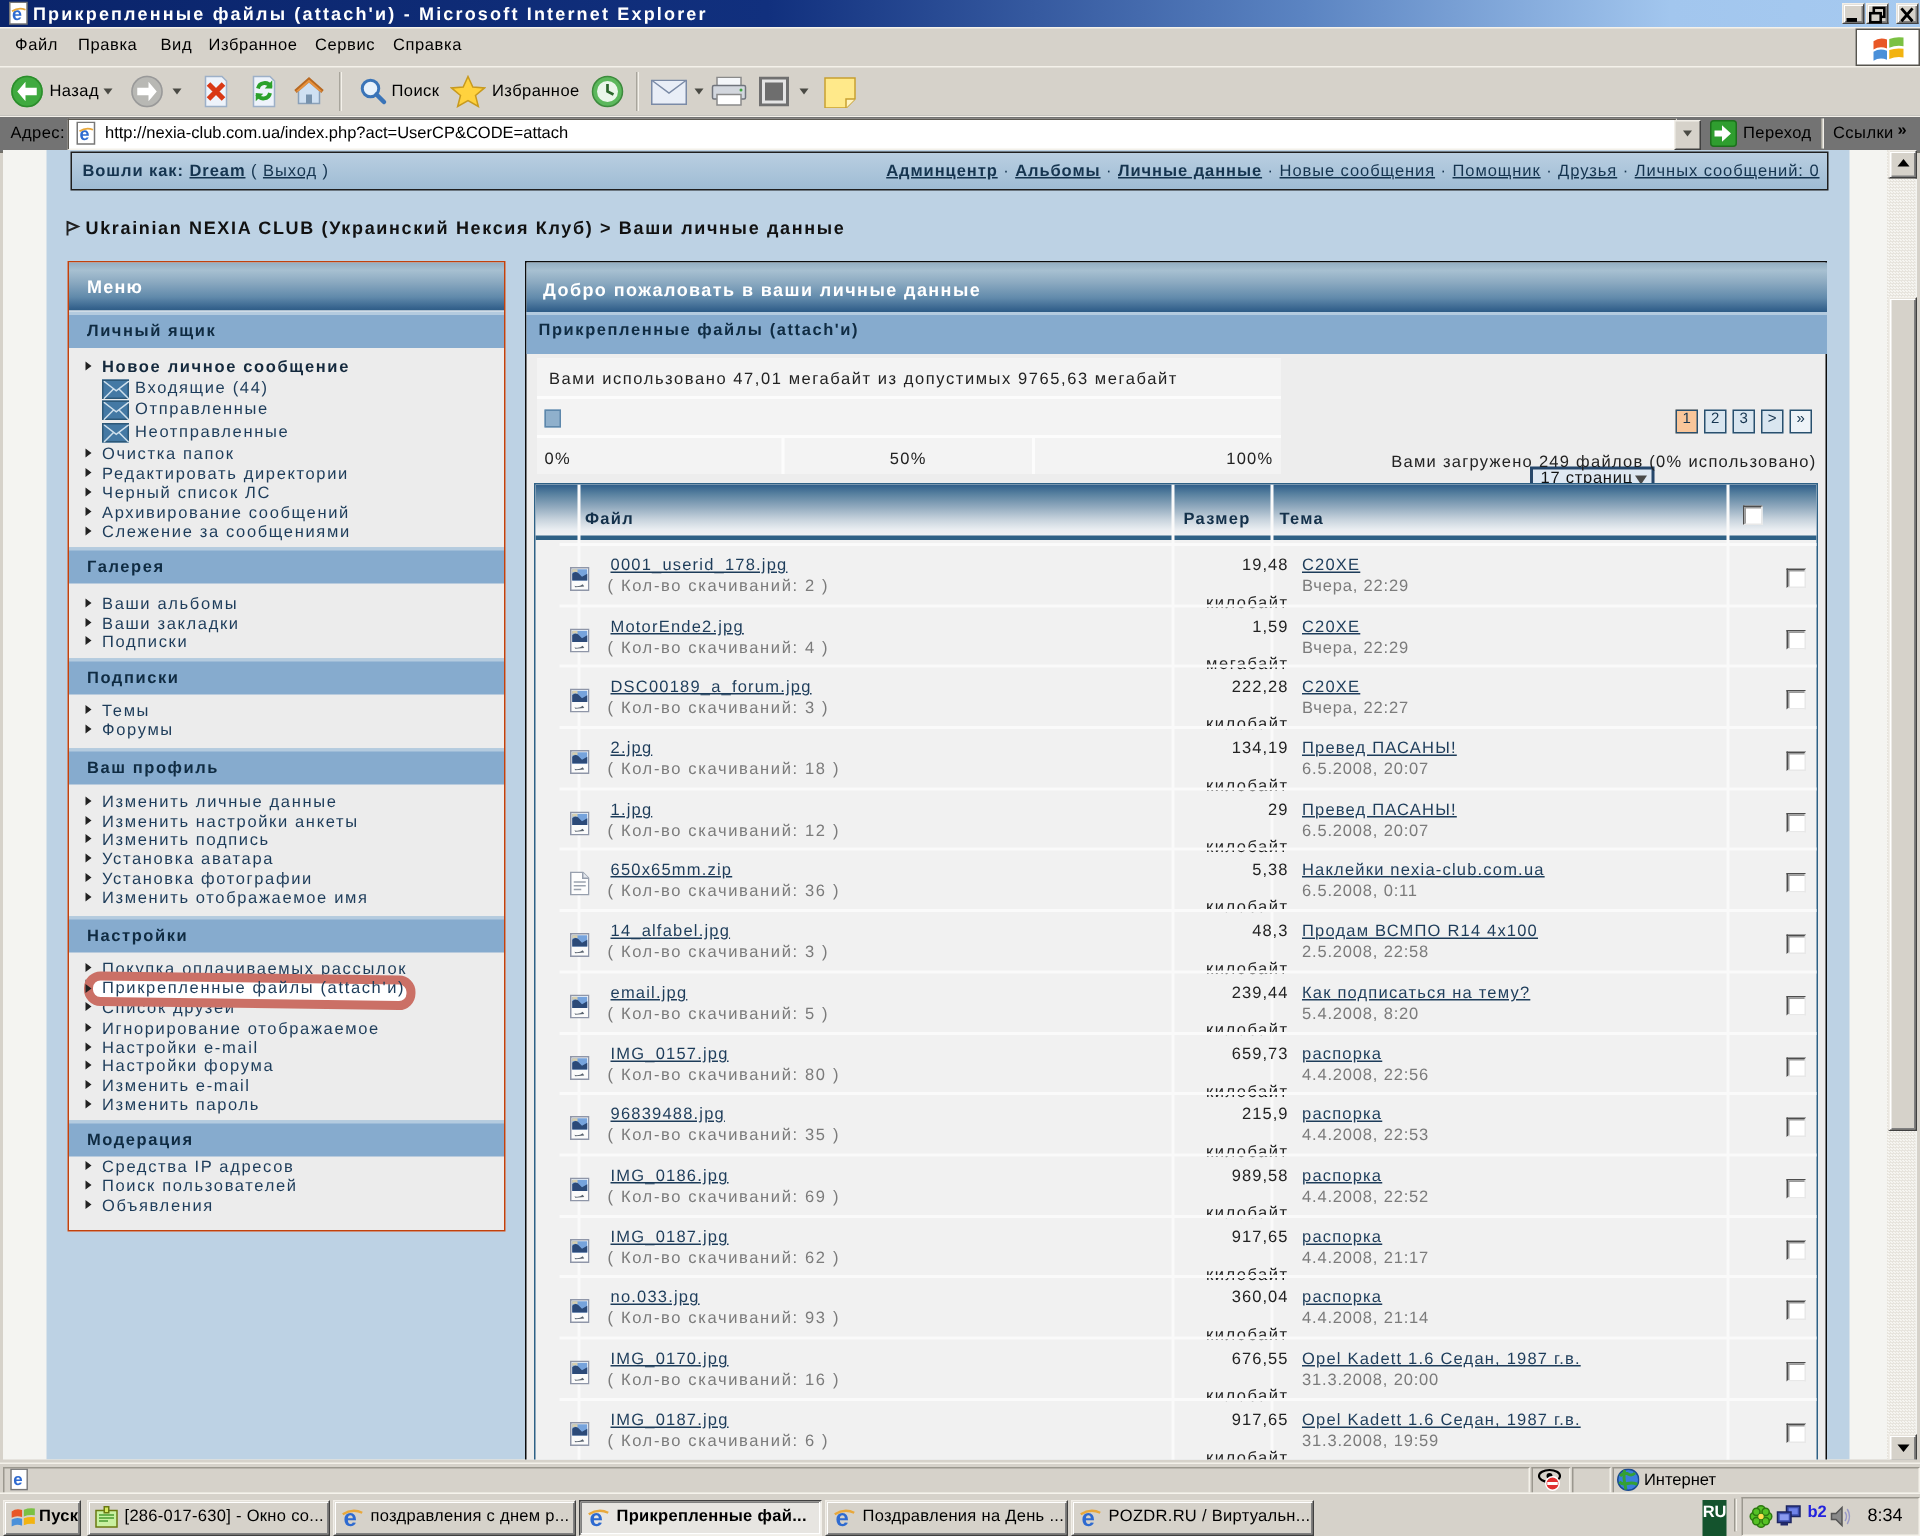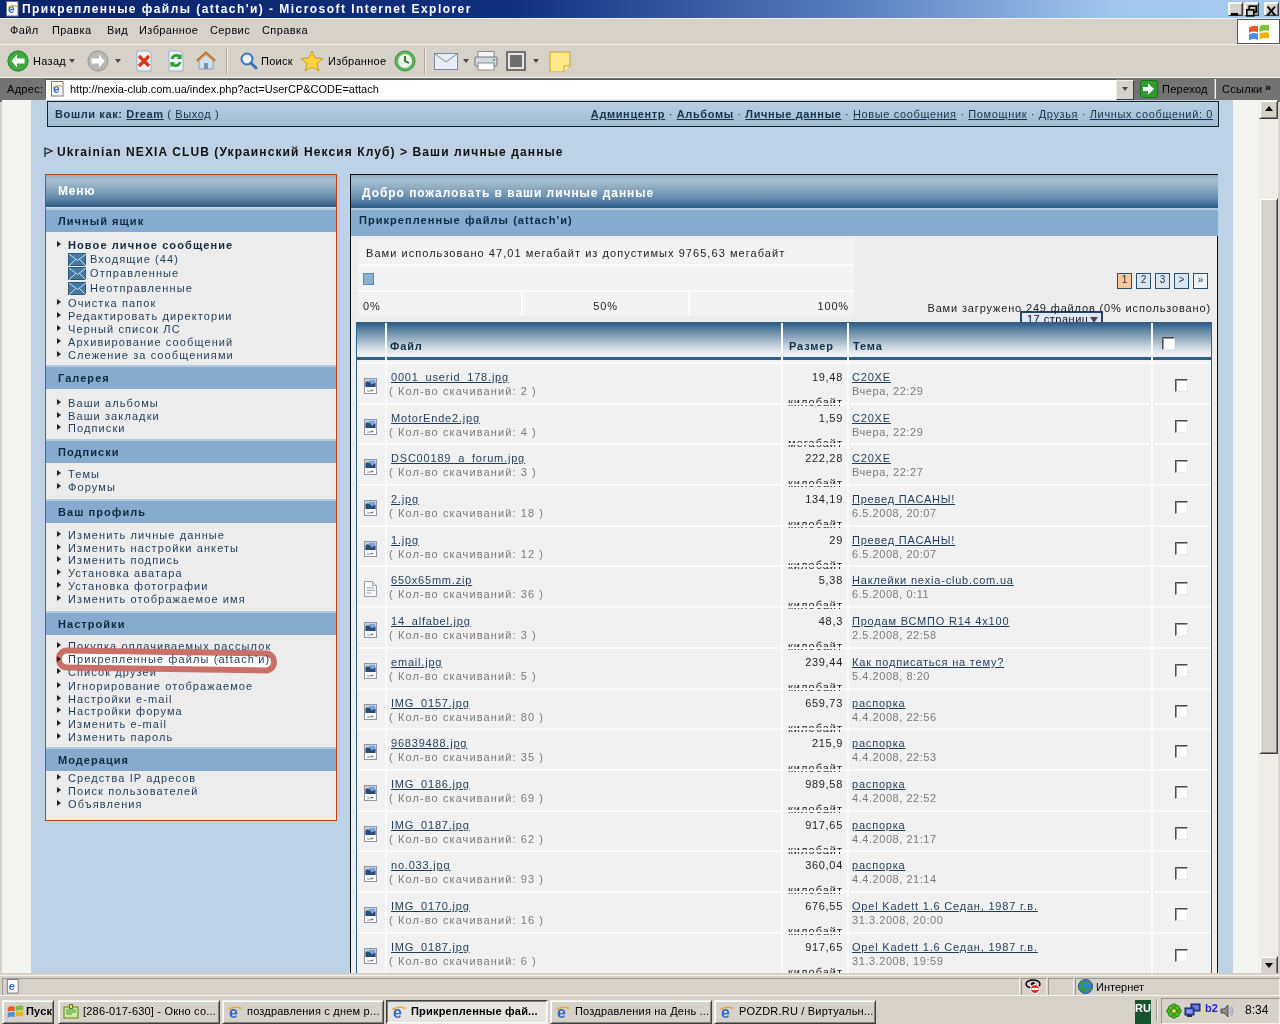--- a/index.html
+++ b/index.html
@@ -58,21 +58,21 @@
 .bullet{position:absolute;left:11px;top:2px;width:0;height:0;border-top:3px solid transparent;border-bottom:3px solid transparent;border-left:4px solid #222;}
 .mlink{position:absolute;left:22px;top:0;font-size:11px;letter-spacing:1.1px;color:#1d3c5a;}
 .menv{position:absolute;left:22px;top:0px;width:16px;height:11px;background:#4479a4;border:1px solid #2c5878;}
 .menv svg{position:absolute;left:0;top:0;}
 #contentpanel{left:348px;top:74px;width:866px;height:900px;border:1px solid #0c0c0c;background:#ededed;}
 .usecell{position:absolute;background:#f3f3f3;}
 .pgbox{position:absolute;height:14px;border:1px solid #29506e;background:#d9e6f0;font-size:10px;text-align:center;color:#15344f;}
 #ftable{position:absolute;left:5px;top:147px;width:854px;border:1px solid #2e6186;background:#f1f1f1;}
 .fhead{position:absolute;left:0;top:0;width:854px;height:34px;background:linear-gradient(180deg,#2e5c88 0%,#57809f 18%,#93abbf 45%,#c6d2dc 68%,#e9edf1 88%,#f0f2f4 100%);border-bottom:3px solid #2e6186;}
 .colsep{position:absolute;top:0;width:2px;background:#fafafa;}
-.frow{position:absolute;left:0;width:854px;height:39px;border-top:2px solid #fafafa;}
+.frow{position:absolute;left:16px;width:854px;height:39px;border-top:2px solid #fafafa;}
 .fname{position:absolute;left:34px;top:7px;font-size:11px;letter-spacing:0.8px;color:#1d3c5a;text-decoration:underline;white-space:nowrap;}
 .fcount{position:absolute;left:32px;top:21px;font-size:11px;letter-spacing:1.1px;color:#7b7b7b;white-space:nowrap;}
 .fsize{position:absolute;left:384px;top:7px;width:102px;text-align:right;font-size:11px;letter-spacing:0.7px;color:#222;}
 .funit{position:absolute;left:384px;top:21px;width:102px;text-align:right;font-size:11px;letter-spacing:1.0px;color:#222;margin-top:11px;}
 .ftheme{position:absolute;left:495px;top:7px;font-size:11px;letter-spacing:0.8px;color:#1d3c5a;text-decoration:underline;white-space:nowrap;}
 .fdate{position:absolute;left:495px;top:21px;font-size:11px;letter-spacing:0.55px;color:#7b7b7b;white-space:nowrap;}
 .fcheck{position:absolute;left:818px;top:15px;width:11px;height:11px;background:#fff;border:1px solid;border-color:#4d4d4d #e8e8e8 #e8e8e8 #4d4d4d;box-shadow:inset 1px 1px 0 #9a9a9a;}
 .ficon{position:absolute;left:7px;top:14px;}
 </style>
 </head>

